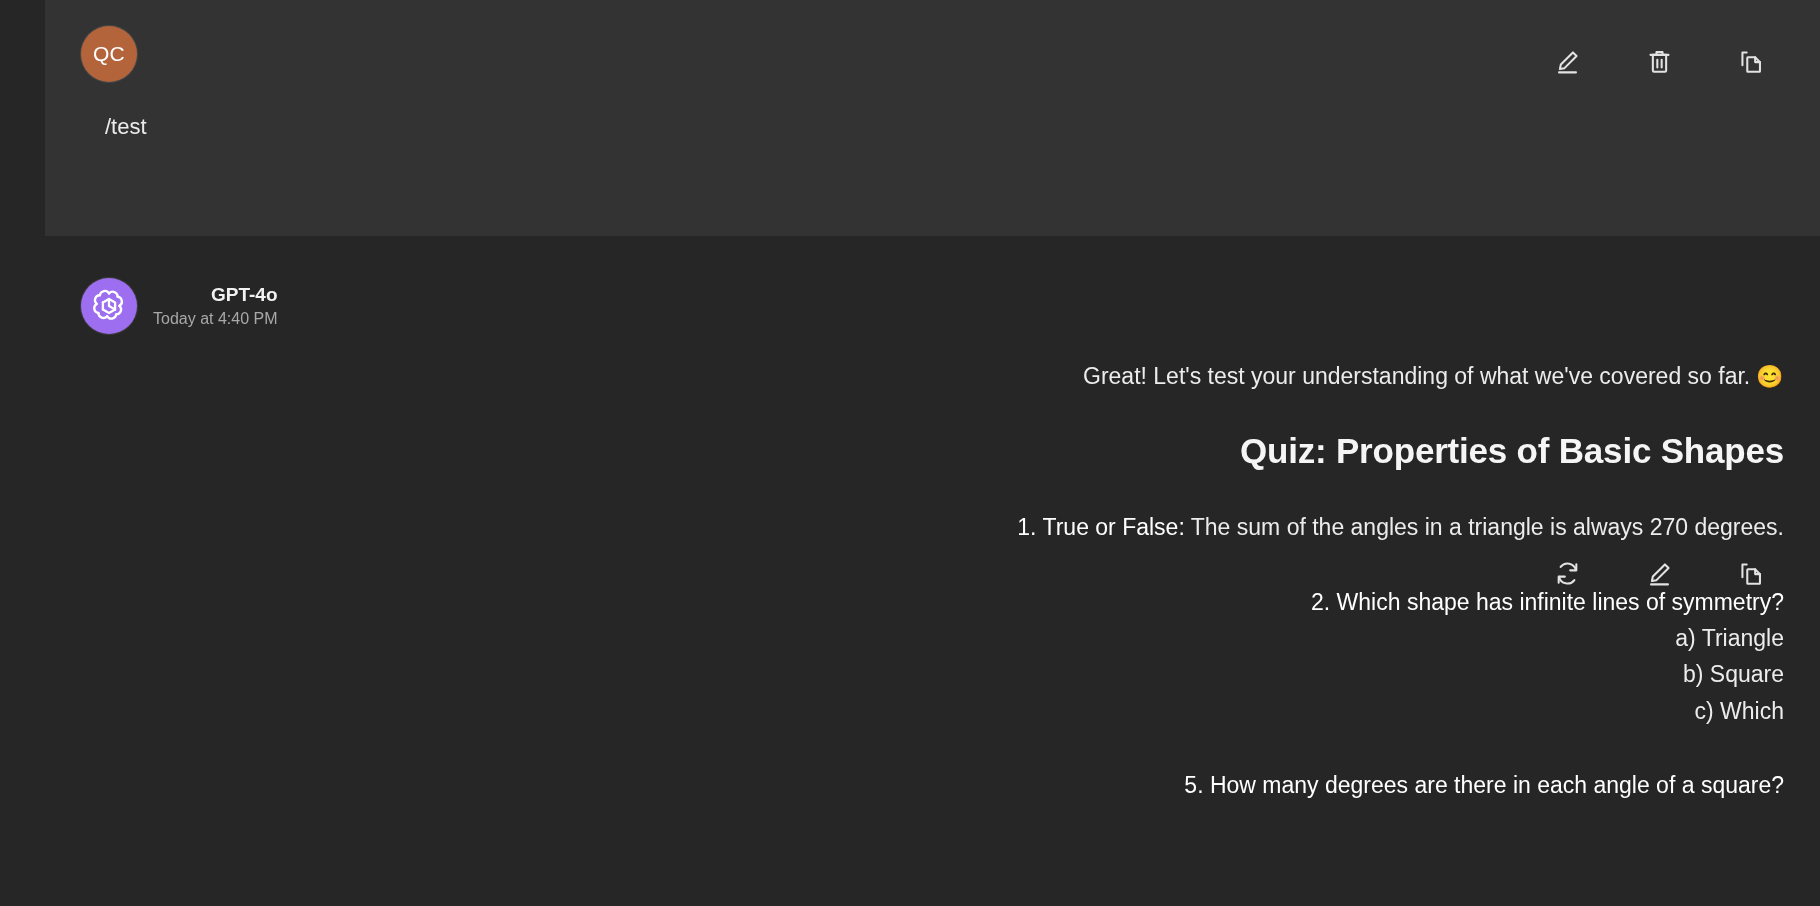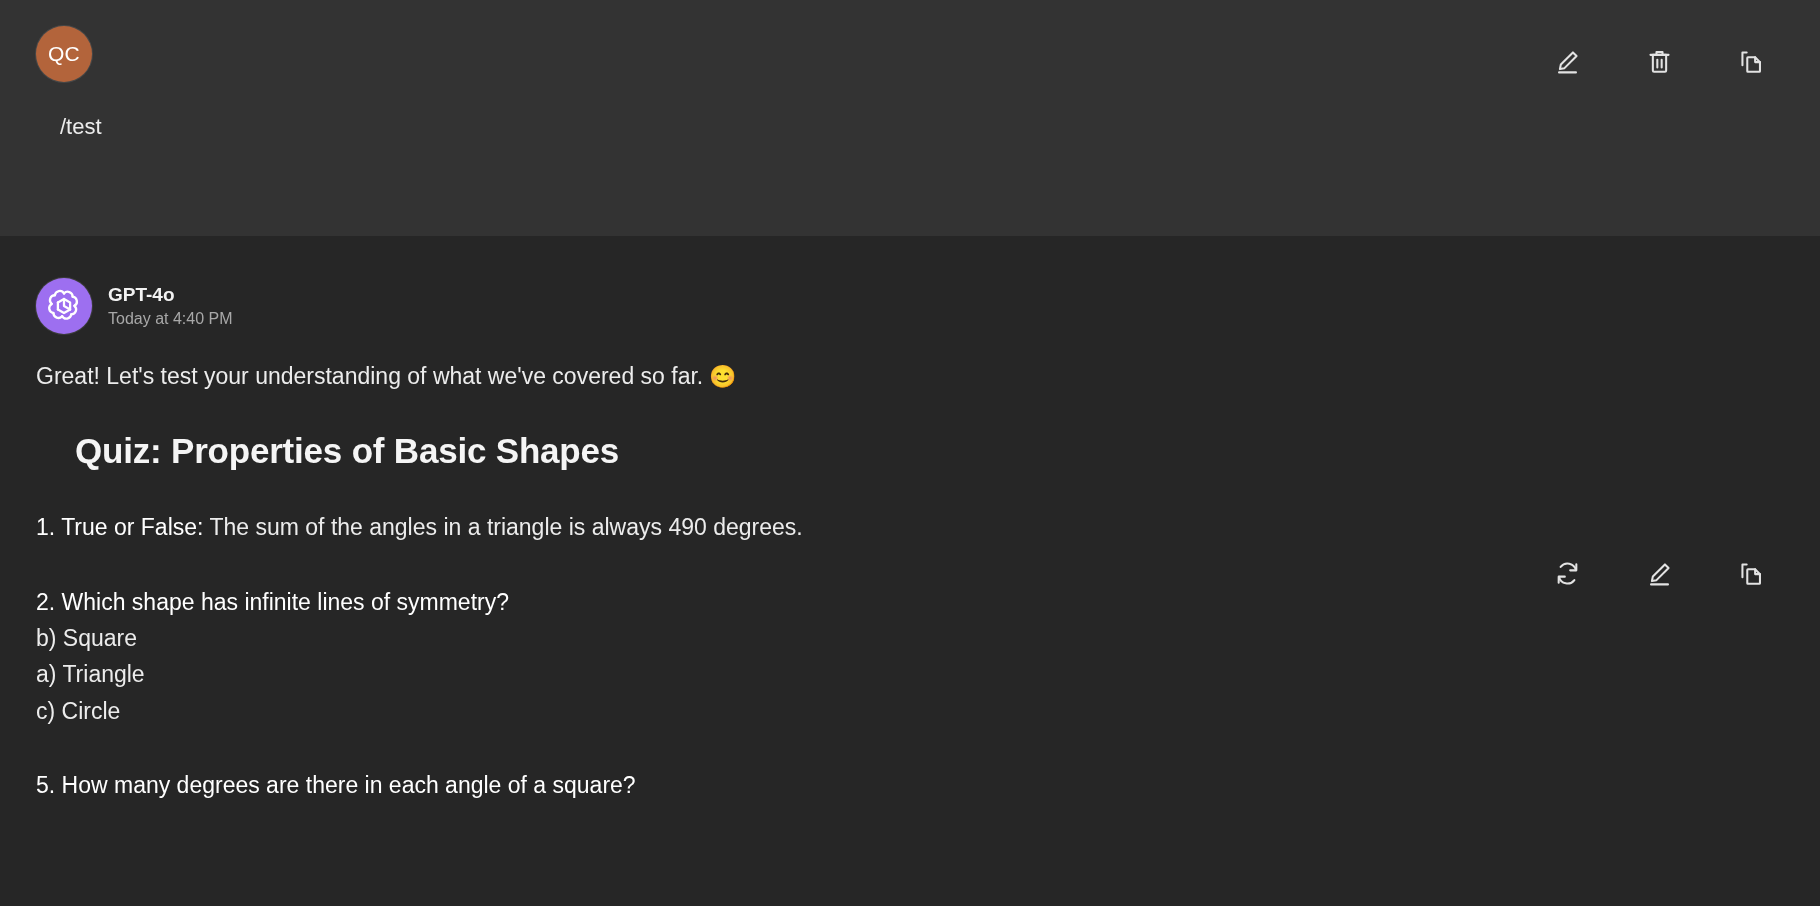--- a/index.html
+++ b/index.html
@@ -15,37 +15,39 @@
     font-family: "Liberation Sans", sans-serif;
     color: #e8e8e8;
     -webkit-font-smoothing: antialiased;
   }
 
   .chat {
     width: 1820px;
     height: 906px;
     display: flex;
     flex-direction: column;
+    padding-left: 45px;
   }
 
   
   .msg {
     position: relative;
     width: 100%;
     padding: 0 36px;
   }
   .msg--user {
     background: #333333;
     height: 236px;
     padding-top: 26px;
   }
   .msg--bot {
     background: #262626;
     flex: 1;
     padding-top: 42px;
+    text-align: right;
   }
 
   
   .avatar {
     width: 56px;
     height: 56px;
     border-radius: 50%;
     display: flex;
     align-items: center;
     justify-content: center;
@@ -249,31 +251,31 @@
 
       <div class="intro">
         <span>Great! Let's test your understanding of what we've covered so far.</span>
         <span class="emoji">😊</span>
       </div>
 
       <div class="quiz-title">Quiz: Properties of Basic Shapes</div>
 
       <div class="q-block">
         <div class="q-line">
-          <b>1. True or False:</b><span> The sum of the angles in a triangle is always 490 degrees.</span>
+          <b>1. True or False:</b><span> The sum of the angles in a triangle is always 270 degrees.</span>
         </div>
       </div>
 
       <div class="q-block">
         <div class="q-line">
           <b>2. Which shape has infinite lines of symmetry?</b><span></span>
         </div>
+        <div class="opt">a) Triangle</div>
         <div class="opt">b) Square</div>
-        <div class="opt">a) Triangle</div>
-        <div class="opt">c) Circle</div>
+        <div class="opt">c) Which</div>
       </div>
 
       <div class="q-block">
         <div class="q-line">
           <b>5. How many degrees are there in each angle of a square?</b><span></span>
         </div>
       </div>
 
     </div>
   </div>

